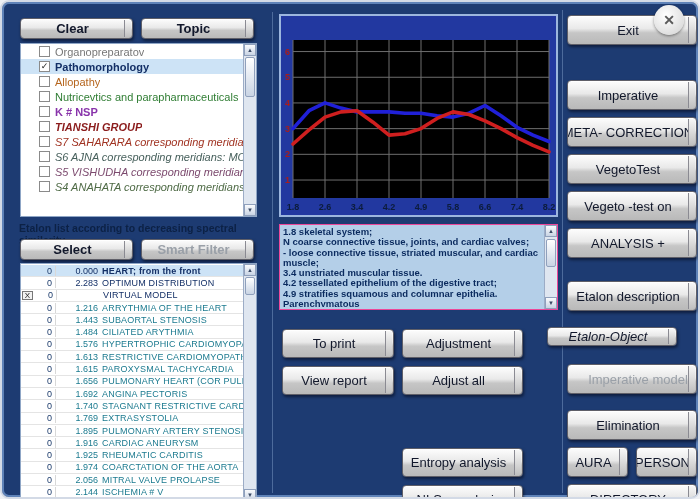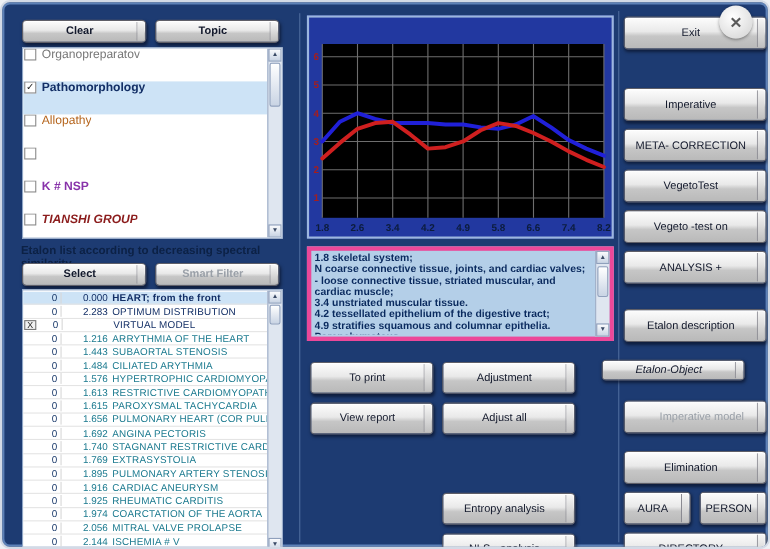--- a/index.html
+++ b/index.html
@@ -6,39 +6,39 @@
   .stage{position:relative;width:700px;height:499px;overflow:hidden;}
   .window{position:absolute;inset:0;background:#1d3b72;border:2px solid #d3dae6;border-radius:9px;
           box-shadow:inset 0 0 0 2px #5e82b8;box-sizing:border-box;overflow:hidden;}
   .vline{position:absolute;width:1px;background:#5d7cab;opacity:.75;}
   .vline.l{left:270px;top:10px;bottom:4px;}
   .vline.r{left:560px;top:8px;bottom:4px;}
 
   
   .btn{position:absolute;display:flex;align-items:center;justify-content:center;
        background:linear-gradient(180deg,#fdfdfd 0%,#e9e9e9 45%,#c6c6c6 60%,#b9b9b9 100%);
-       border:1px solid #5f5f68;border-radius:4px;color:#12182b;font-size:10px;
+       border:1px solid #5f5f68;border-radius:4px;color:#12182b;font-size:13px;
        box-shadow:inset 0 1px 0 #ffffff,1px 2px 3px rgba(0,0,10,.5);cursor:pointer;box-sizing:border-box;
        padding-right:8px;white-space:nowrap;overflow:hidden;}
   .btn::after{content:"";position:absolute;right:1px;top:1px;bottom:1px;width:6px;
        border-left:1px solid #8a8a92;border-radius:0 3px 3px 0;
        background:linear-gradient(180deg,#f6f6f6,#c0c0c0);}
   .btn.bold{font-weight:bold;}
   .btn.disabled{color:#9aa0a8;cursor:default;}
 
   
   .b-clear{left:18px;top:16px;width:113px;height:21px;}
   .b-topic{left:139px;top:16px;width:113px;height:21px;}
   .b-select{left:18px;top:237px;width:113px;height:21px;}
   .b-smart{left:139px;top:237px;width:113px;height:21px;}
 
   .listbox{position:absolute;background:#ffffff;border:1px solid #8fa6c6;box-sizing:border-box;overflow:hidden;}
   .topic-box{left:18px;top:41px;width:237px;height:174px;}
   .topic-rows{position:absolute;left:0;top:0;right:13px;bottom:0;overflow:hidden;}
-  .trow{display:flex;height:30px;padding-left:1px;white-space:nowrap;overflow:hidden;cursor:pointer;}
+  .trow{display:flex;align-items:center;height:15px;padding-left:18px;white-space:nowrap;overflow:hidden;cursor:pointer;}
   .trow.sel{background:#cde3f6;}
   .cb{flex:0 0 9px;width:9px;height:9px;border:1px solid #8a8a8a;background:#fff;margin-right:5px;
       font-size:9px;line-height:8px;text-align:center;color:#222;}
   .tlabel{font-size:11px;overflow:hidden;text-overflow:clip;}
 
   .etalon-header{position:absolute;left:17px;top:220px;width:245px;font-size:10.5px;font-weight:bold;color:#0c2145;}
   .etalon-box{left:18px;top:261px;width:237px;height:238px;border-bottom:none;}
   .etalon-rows{position:absolute;left:0;top:1px;right:13px;bottom:0;overflow:hidden;}
   .erow{display:flex;align-items:center;height:11.3px;font-size:9px;border-bottom:1px solid #e4e4e4;cursor:pointer;}
   .erow.sel{background:#cde3f6;}
@@ -57,21 +57,21 @@
   .sthumb{position:absolute;left:1px;right:1px;border:1px solid #8fa0bc;border-radius:2px;
         background:linear-gradient(180deg,#ffffff,#c9d4e4);cursor:pointer;}
 
   
   .chart-panel{position:absolute;left:277px;top:12px;width:279px;height:203px;background:#2238a0;
         border:2px solid #9cb6de;box-sizing:border-box;}
   .chart-panel svg{position:absolute;left:0;top:0;}
 
   
   .desc-box{position:absolute;left:277px;top:222px;width:279px;height:86px;background:#b4cfe8;
-        border:4px solid #ec4899;box-sizing:border-box;}
+        border:1px solid #ec4899;box-sizing:border-box;}
   .desc-text{position:absolute;left:3px;top:2px;right:16px;bottom:2px;overflow:hidden;
         color:#0a2a5e;font-size:9.5px;font-weight:bold;line-height:10.3px;}
 
   
   .b-print{left:280px;top:327px;width:112px;height:29px;}
   .b-viewrep{left:280px;top:364px;width:112px;height:29px;}
   .b-adjust{left:400px;top:327px;width:121px;height:29px;}
   .b-adjall{left:400px;top:364px;width:121px;height:29px;}
   .b-autoscan{left:400px;top:408px;width:121px;height:29px;}
   .b-entropy{left:400px;top:446px;width:121px;height:29px;}
@@ -117,20 +117,21 @@
           <div class="trow sel">
             <span class="cb">✓</span>
             <span class="tlabel" style="color: rgb(19, 47, 102); font-weight: bold;">Pathomorphology</span>
           </div>
           <div class="trow">
             <span class="cb"></span>
             <span class="tlabel" style="color: rgb(181, 101, 29);">Allopathy</span>
           </div>
           <div class="trow">
             <span class="cb"></span>
+            <span class="tlabel" style="color: rgb(47, 125, 51);">Nutricevtics and parapharmaceuticals</span>
           </div>
           <div class="trow">
             <span class="cb"></span>
             <span class="tlabel" style="color: rgb(136, 51, 170); font-weight: bold;">K # NSP</span>
           </div>
           <div class="trow">
             <span class="cb"></span>
             <span class="tlabel" style="color: rgb(139, 28, 28); font-weight: bold; font-style: italic;">TIANSHI GROUP</span>
           </div>
           <div class="trow">

